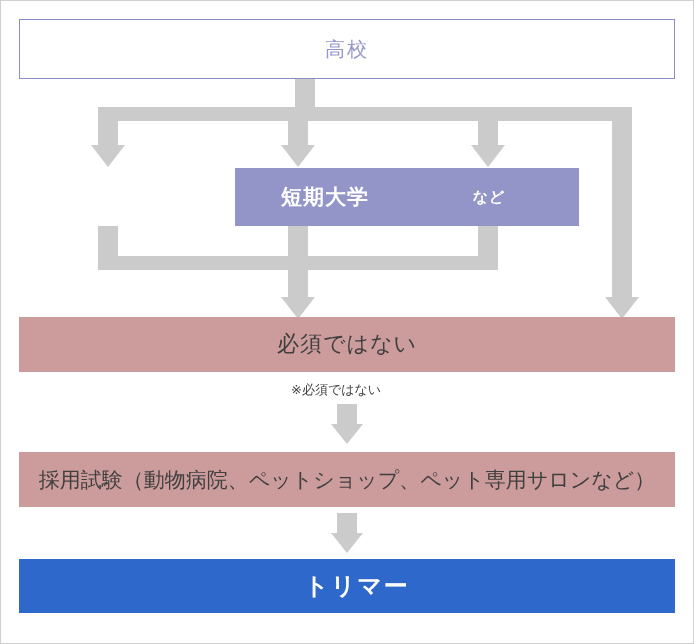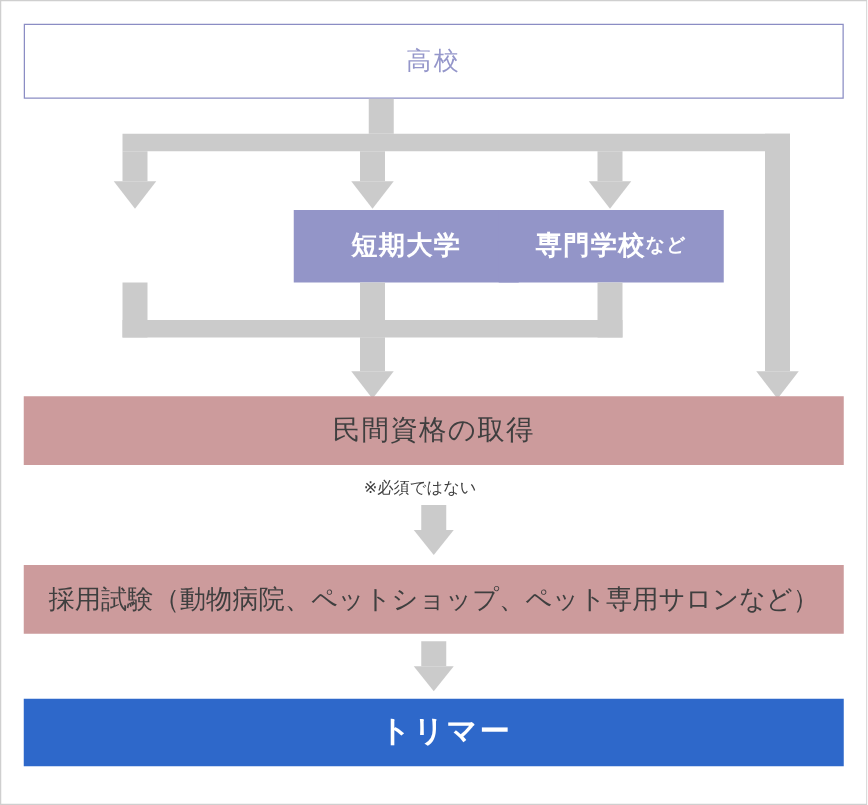--- a/index.html
+++ b/index.html
@@ -127,35 +127,34 @@
 
   <div class="conn" style="left:612px; top:107px; width:20px; height:190px;"></div>
   <div class="arrowhead" style="left:605px; top:297px;"></div>
 
 
   <div class="node node-purple" style="left:209px; top:168px; width:180px; height:58px;margin-left:26px;">
     <span>短期大学</span>
   </div>
 
   <div class="node node-purple" style="left:399px; top:168px; width:180px; height:58px;">
-    <span>専門学校</span>
       <span class="suffix">など</span>
   </div>
 
   <div class="conn" style="left:98px; top:226px; width:20px; height:44px;"></div>
   <div class="conn" style="left:288px; top:226px; width:20px; height:44px;"></div>
   <div class="conn" style="left:478px; top:226px; width:20px; height:44px;"></div>
 
   <div class="conn" style="left:98px; top:256px; width:400px; height:14px;"></div>
 
   <div class="conn" style="left:288px; top:270px; width:20px; height:27px;"></div>
   <div class="arrowhead" style="left:281px; top:297px;"></div>
 
   <div class="node node-pink" style="left:19px; top:317px; width:656px; height:55px;">
-    <span>民間資格の取得</span>
+    <span>必須ではない</span>
   </div>
 
   <div class="note" style="left:291px; top:381px;">※必須ではない</div>
   <div class="conn" style="left:337px; top:404px; width:20px; height:20px;"></div>
   <div class="arrowhead sm" style="left:331px; top:424px;"></div>
 
   <div class="node node-pink small" style="left:19px; top:452px; width:656px; height:55px;">
     <span>採用試験（動物病院、ペットショップ、ペット専用サロンなど）</span>
   </div>
 

